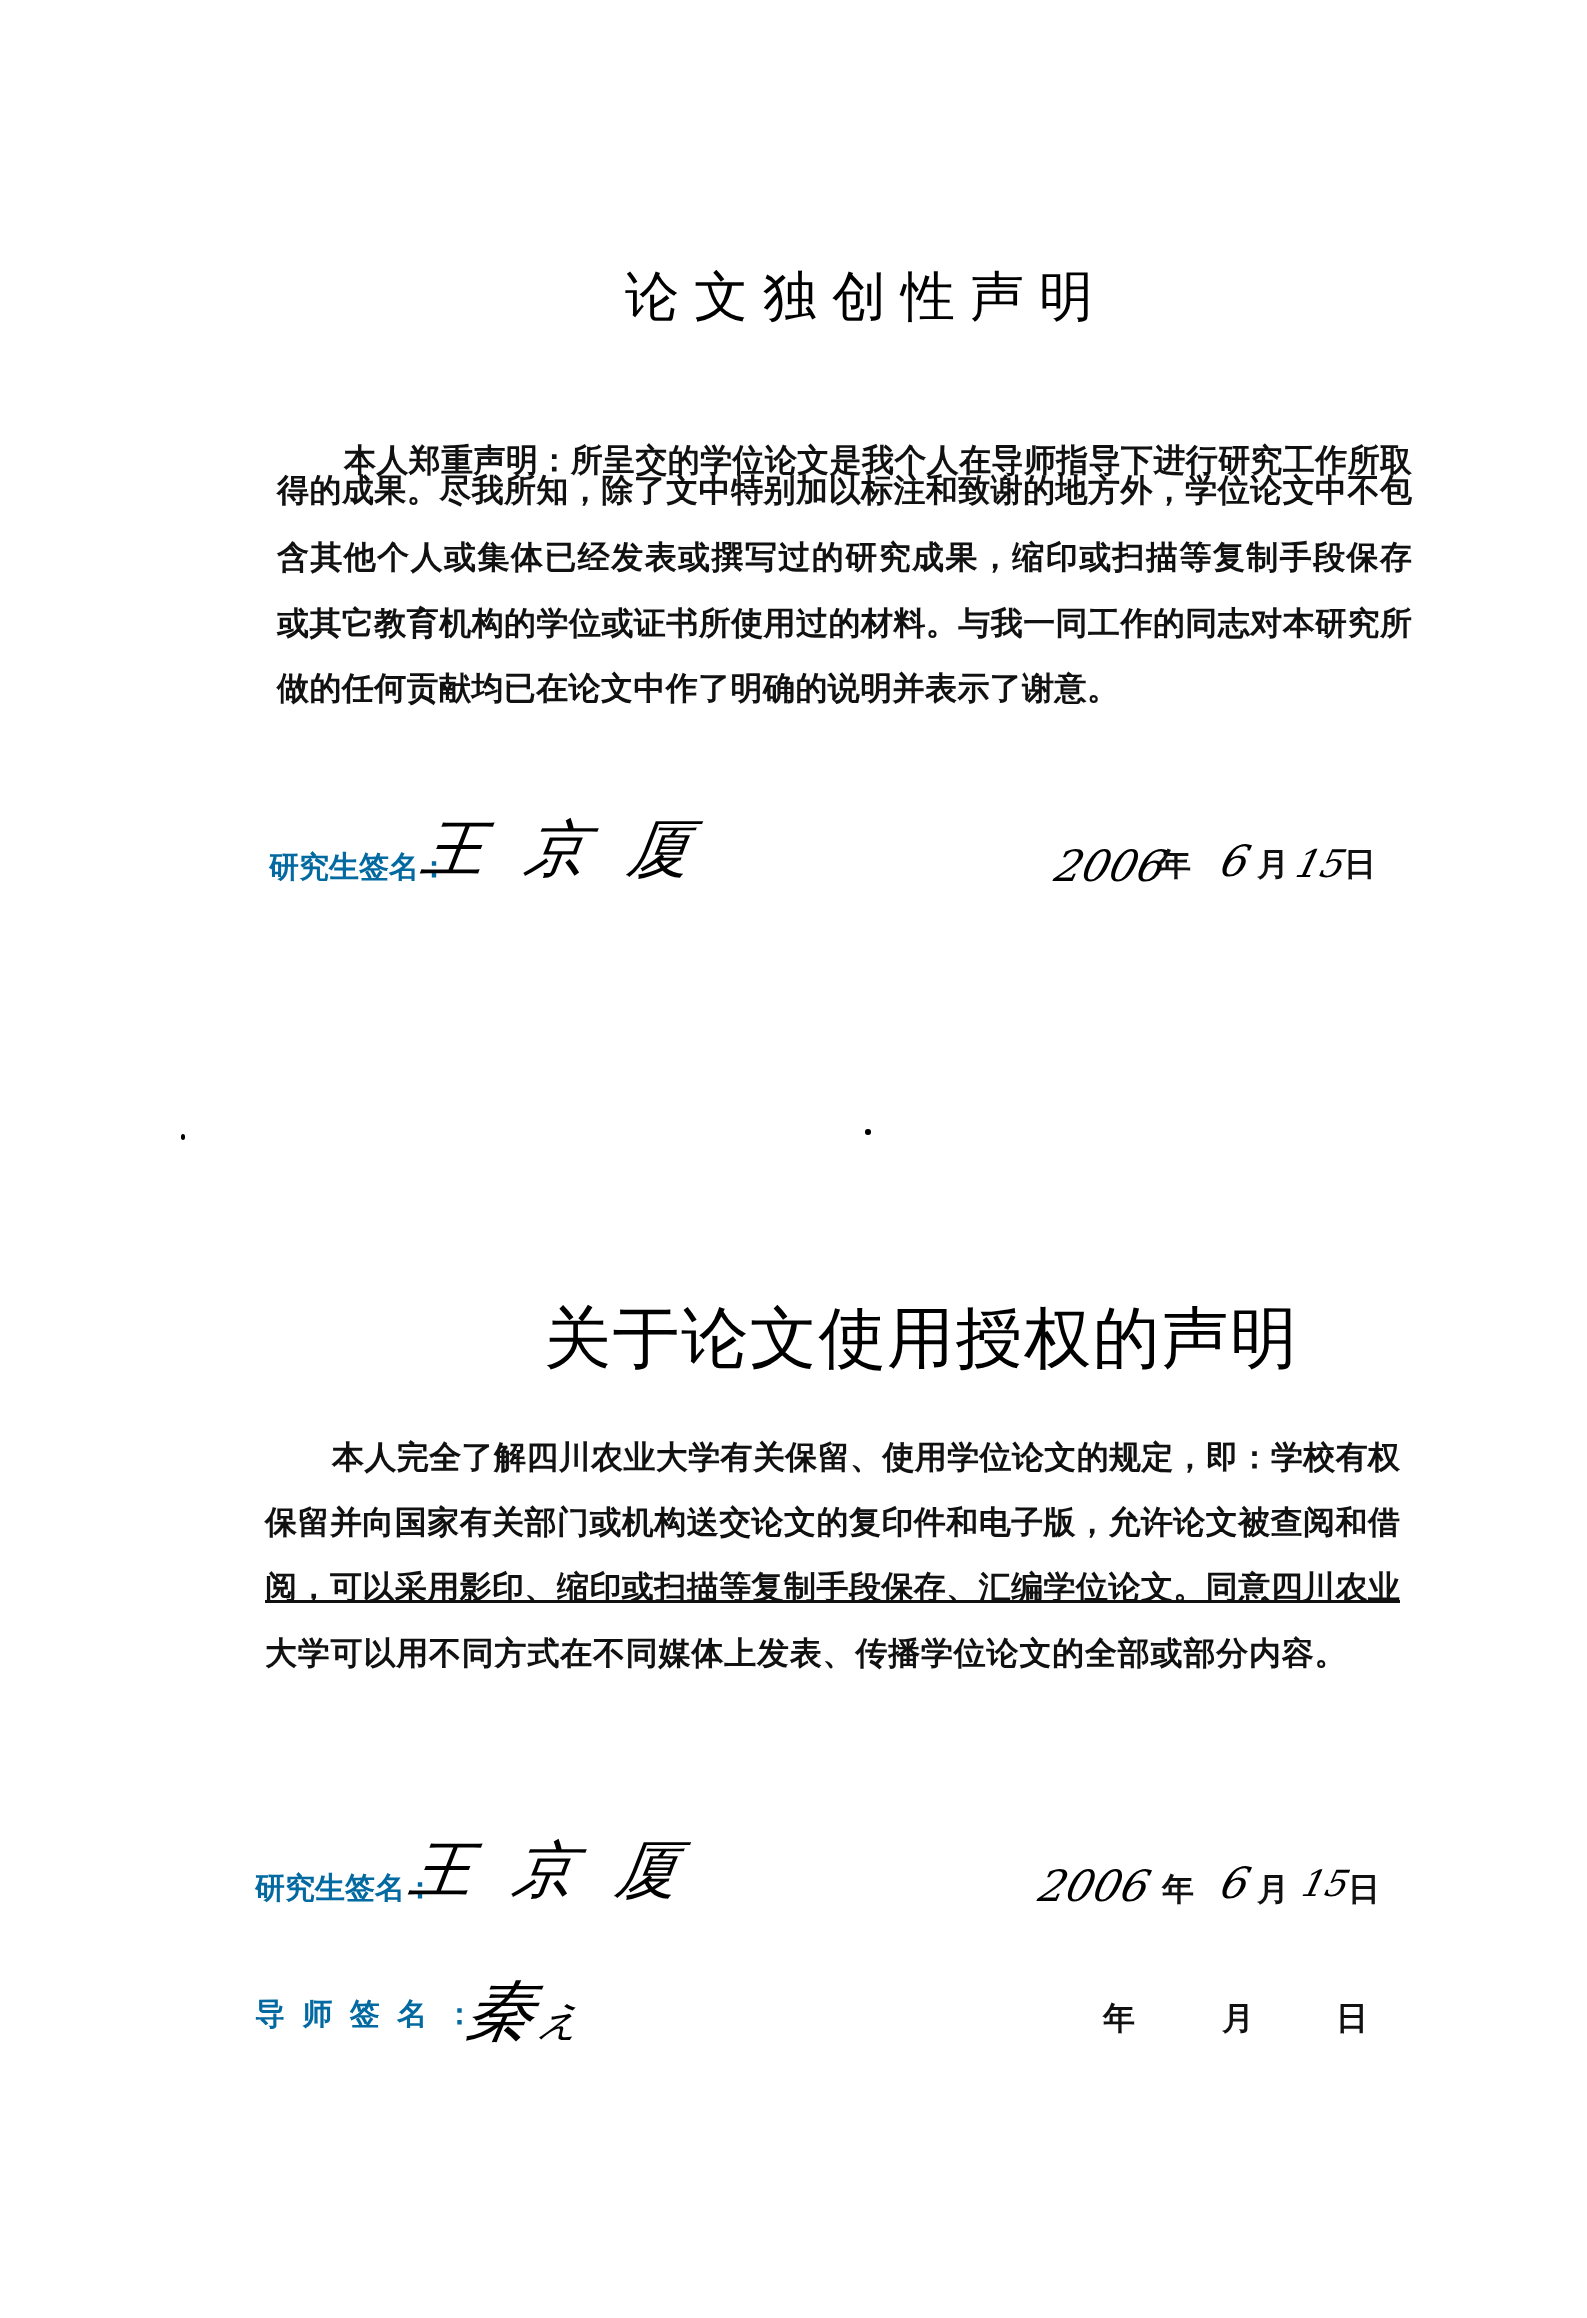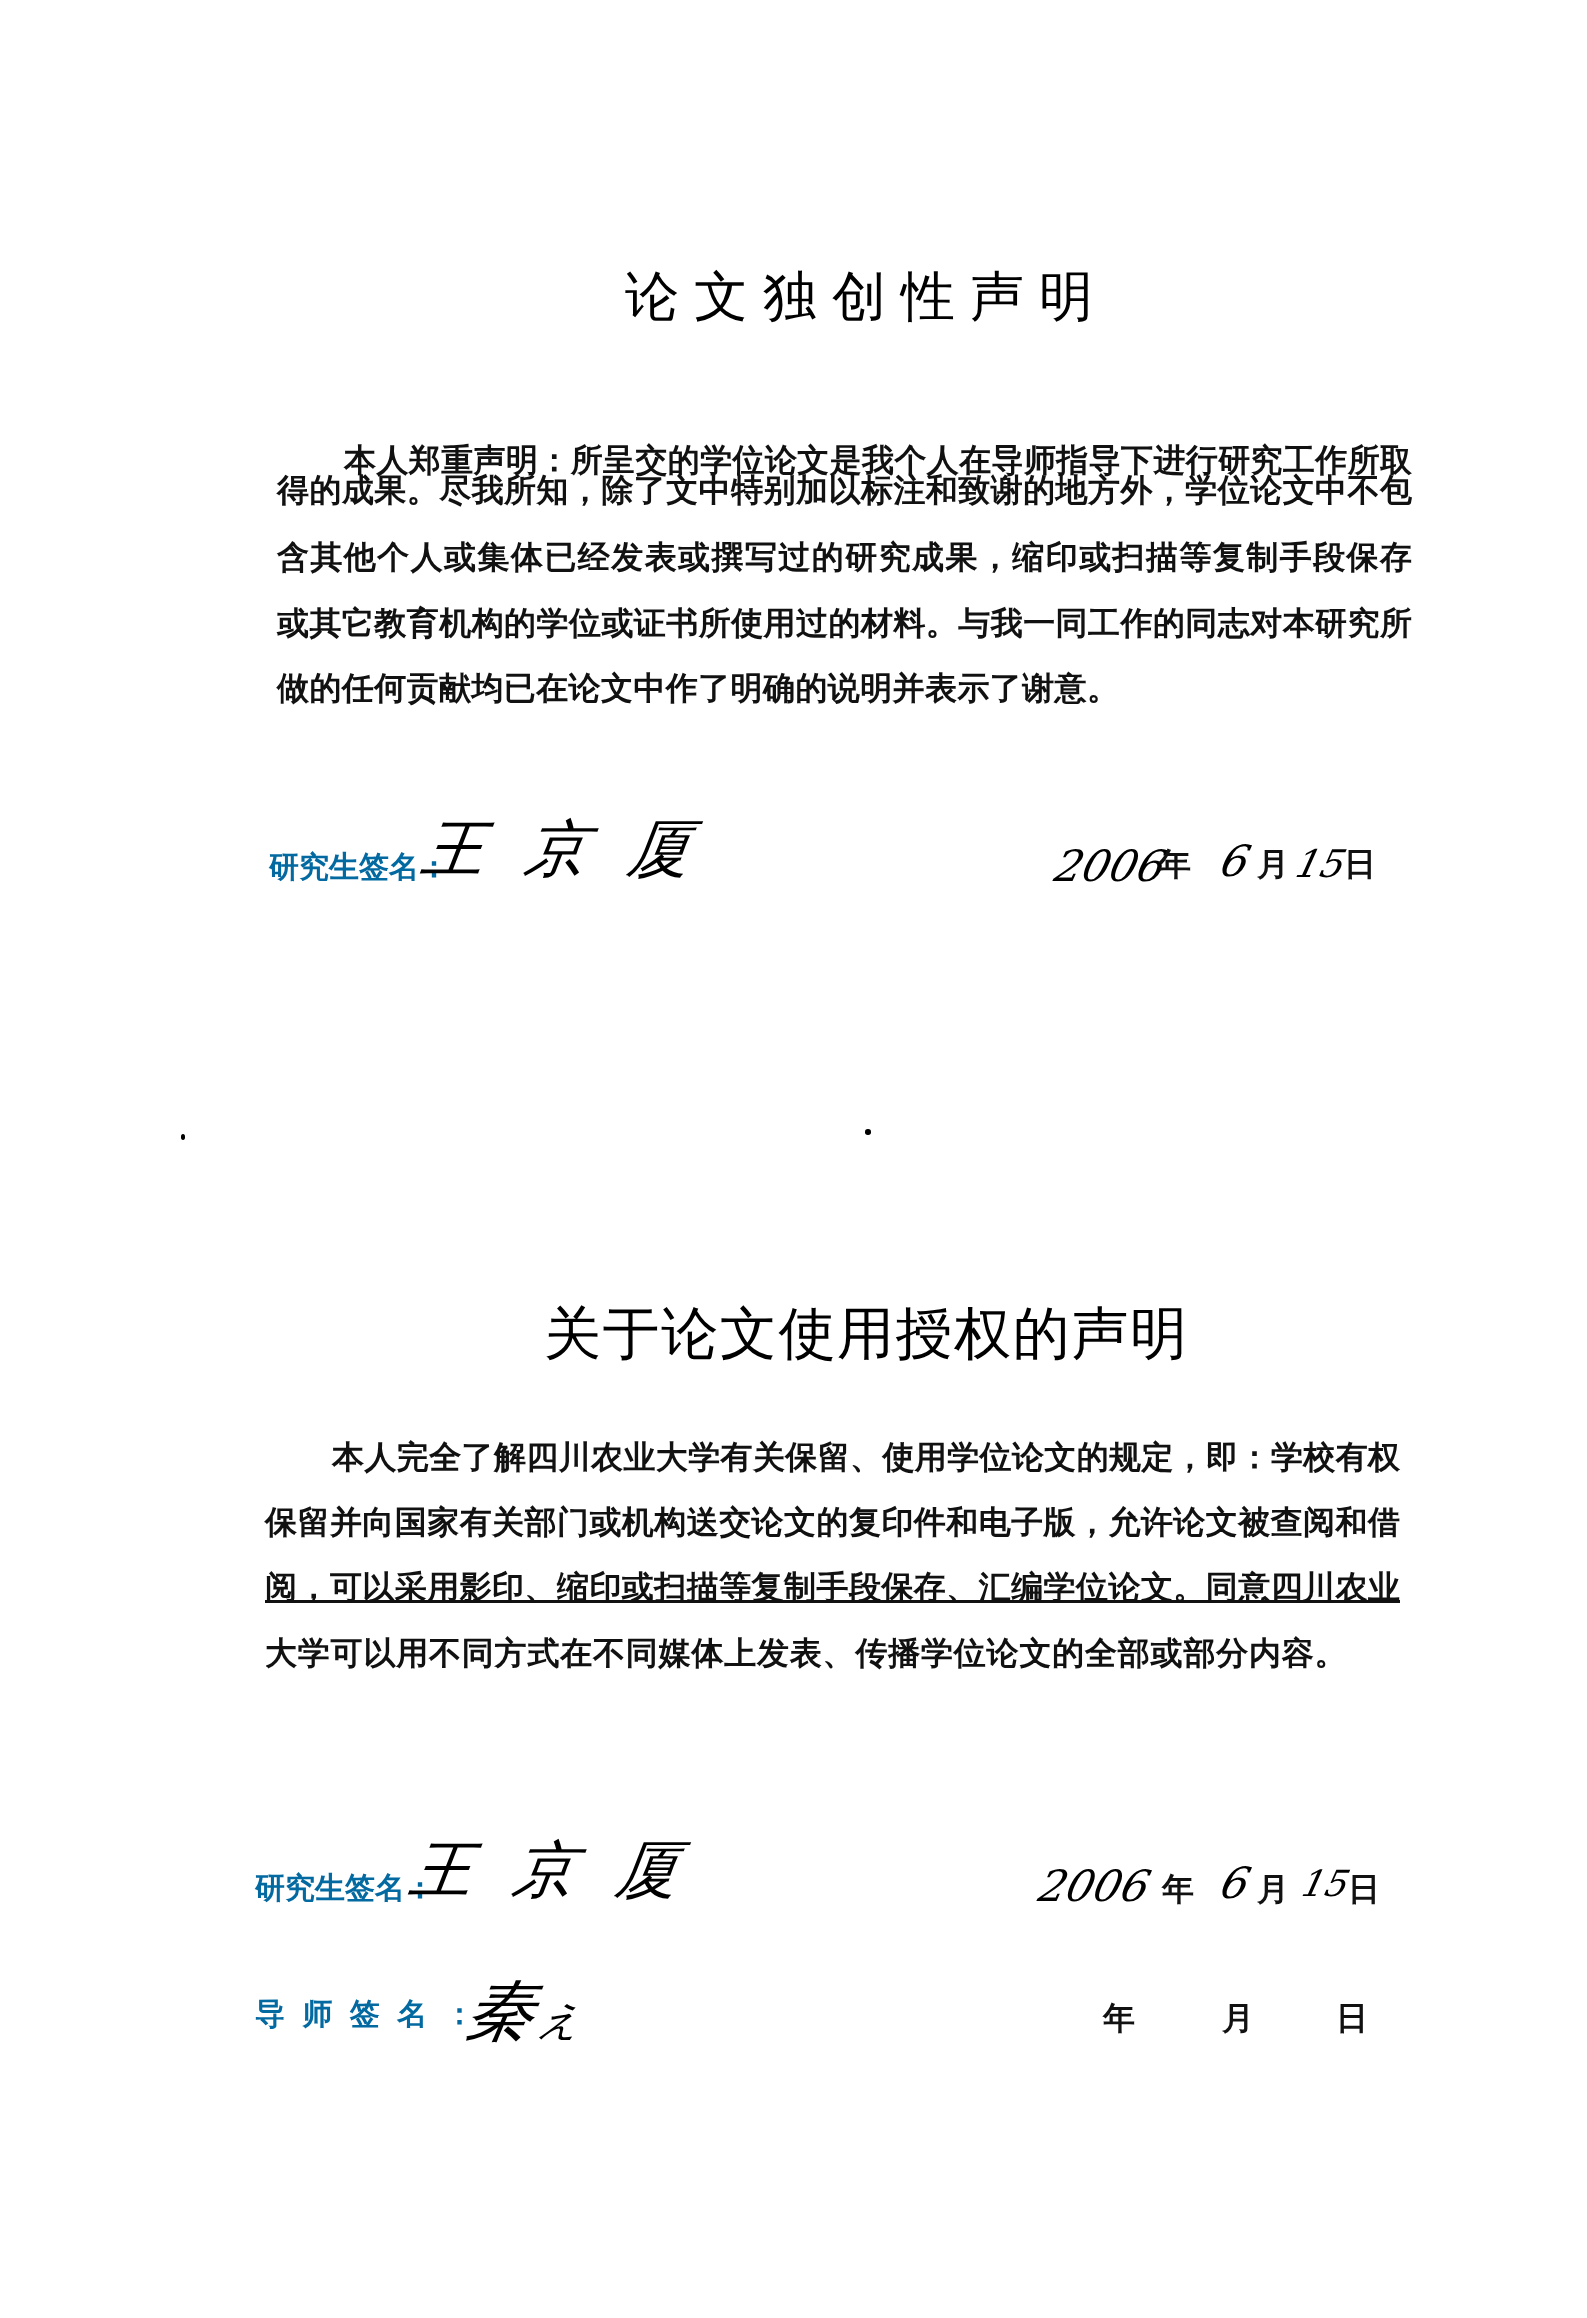--- a/index.html
+++ b/index.html
@@ -26,21 +26,21 @@
     }
     .title-1 {
       left: 625px;
       top: 270px;
       font-size: 54px;
       letter-spacing: 15px;
     }
     .title-2 {
       left: 544px;
       top: 1305px;
-      font-size: 57px;
+      font-size: 67px;
       letter-spacing: 1.6px;
     }
 
     
     .para-line {
       position: absolute;
       white-space: nowrap;
       font-family: "DejaVu Sans", "Liberation Sans", sans-serif;
       font-weight: bold;
       font-size: 32px;

